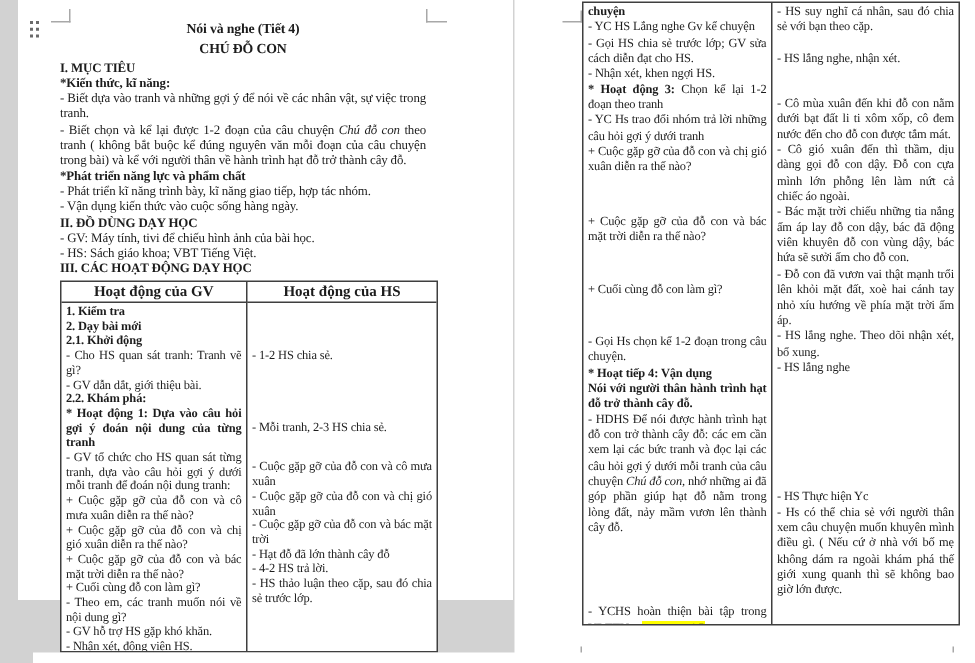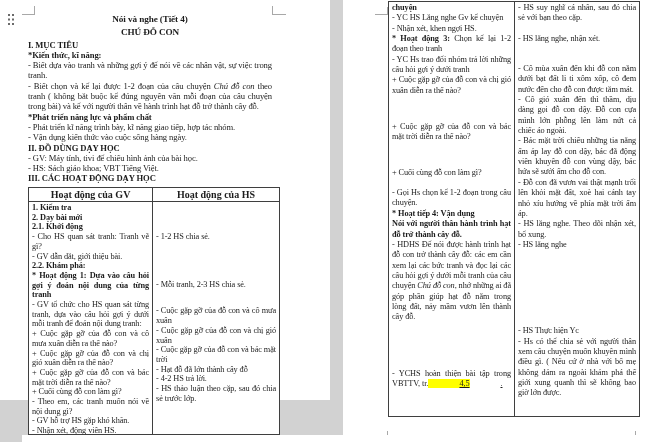--- a/index.html
+++ b/index.html
@@ -3,21 +3,21 @@
 <meta charset="utf-8">
 <style>
   html,body{margin:0;padding:0;}
   body{
     width:650px;height:442px;position:relative;overflow:hidden;
     background:#d2d2d2;
     font-family:"Liberation Serif","DejaVu Serif",serif;
     color:#1c1c1c;
   }
   .page{position:absolute;background:#ffffff;}
-  #page1{left:0;top:0;width:330px;height:400px;}
+  #page1{left:12px;top:0;width:330px;height:400px;}
   #page2{left:343px;top:0;width:307px;height:442px;}
   #nextrow{position:absolute;left:22px;top:435px;width:628px;height:7px;background:#ffffff;}
 
   
   .para{margin:0;text-align:justify;letter-spacing:-0.1px;}
   .para.ctr{text-align:center;font-size:9.2px;}
   .para.b{font-weight:bold;}
   .s-b{font-weight:bold;}
   .s-i{font-style:italic;}
   .s-hl{background:#ffff00;}
@@ -110,27 +110,28 @@
 
 <div class="page" id="page2">
   <div class="crop" id="crop-p2-tl"></div>
   <div class="crop" id="crop-p2-bl"></div>
   <div class="crop" id="crop-p2-br"></div>
 
   <div class="doc-table" id="table2">
     <div class="cell lh-r rb">
         <div class="para b"><span>chuyện</span></div>
         <div class="para"><span>- YC HS Lắng nghe Gv kể chuyện</span></div>
+        <div class="para"><span>- Gọi HS chia sẻ trước lớp; GV sửa cách diễn đạt cho HS.</span></div>
         <div class="para"><span>- Nhận xét, khen ngợi HS.</span></div>
         <div class="para"><span class="s-b">* Hoạt động 3: </span><span>Chọn kể lại 1-2 đoạn theo tranh</span></div>
         <div class="para"><span>- YC Hs trao đổi nhóm trả lời những câu hỏi gợi ý dưới tranh</span></div>
         <div class="para"><span>+ Cuộc gặp gỡ của đỗ con và chị gió xuân diễn ra thế nào?</span></div>
         <div class="para" style="margin-top: 26px;"><span>+ Cuộc gặp gỡ của đỗ con và bác mặt trời diễn ra thế nào?</span></div>
         <div class="para" style="margin-top: 25px;"><span>+ Cuối cùng đỗ con làm gì?</span></div>
-        <div class="para" style="margin-top: 10px;"><span>- Gọi Hs chọn kể 1-2 đoạn trong câu chuyện.</span></div>
+        <div class="para" style="margin-top: 24px;"><span>- Gọi Hs chọn kể 1-2 đoạn trong câu chuyện.</span></div>
         <div class="para b"><span>* Hoạt tiếp 4: Vận dụng</span></div>
         <div class="para b"><span>Nói với người thân hành trình hạt đỗ trở thành cây đỗ.</span></div>
         <div class="para"><span>- HDHS Để nói được hành trình hạt đỗ con trở thành cây đỗ: các em cần xem lại các bức tranh và đọc lại các câu hỏi gợi ý dưới mỗi tranh của câu chuyện </span><span class="s-i">Chú đỗ con</span><span>, nhớ những ai đã góp phần giúp hạt đỗ nằm trong lòng đất, nảy mầm vươn lên thành cây đỗ.</span></div>
         <div class="para" style="margin-top: 46px;"><span>- YCHS hoàn thiện bài tập trong VBTTV, tr.</span><span class="s-hl s-u">4,5</span><span class="s-u">.</span></div>
       </div>
     <div class="cell lh-r">
         <div class="para"><span>- HS suy nghĩ cá nhân, sau đó chia sẻ với bạn theo cặp.</span></div>
         <div class="para" style="margin-top: 10px;"><span>- HS lắng nghe, nhận xét.</span></div>
         <div class="para" style="margin-top: 20px;"><span>- Cô mùa xuân đến khi đỗ con nằm dưới bạt đất li ti xôm xốp, cô đem nước đến cho đỗ con được tắm mát.</span></div>
         <div class="para"><span>- Cô gió xuân đến thì thầm, dịu dàng gọi đỗ con dậy. Đỗ con cựa mình lớn phỗng lên làm nứt cả chiếc áo ngoài.</span></div>

